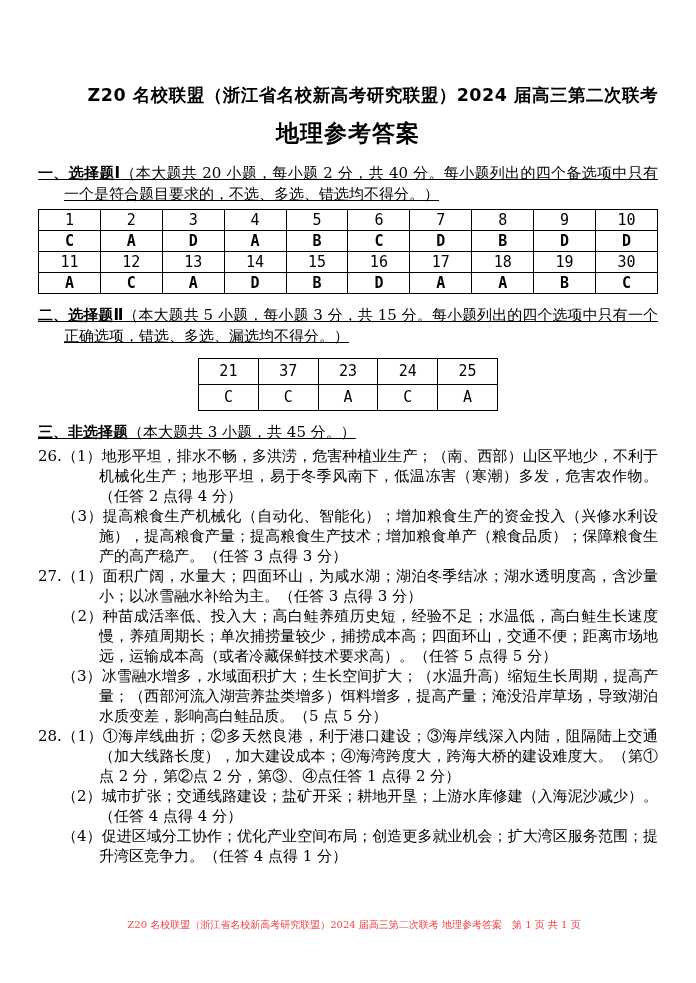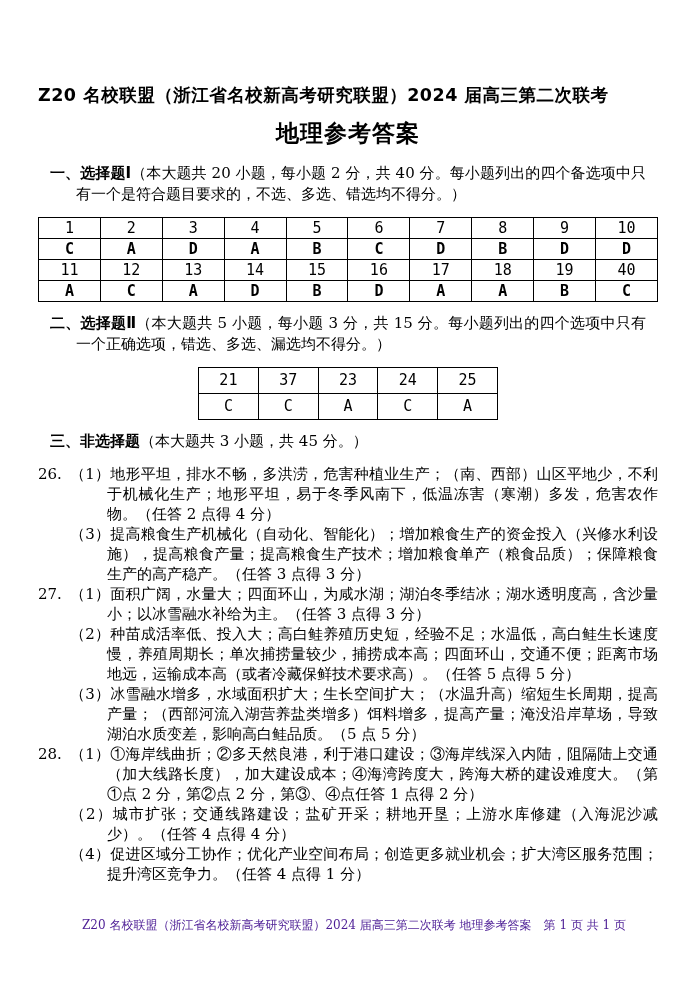--- a/index.html
+++ b/index.html
@@ -9,82 +9,82 @@
     margin:0 auto;
     background:#ffffff;
     color:#000;
     box-sizing:border-box;
     padding:84px 38px 0 38px;
     font-family:"DejaVu Serif","Liberation Serif",serif;
     font-size:15px;
     overflow:hidden;
   }
   .header-title {
-    text-align:left;
+    text-align:right;
     font-family:"DejaVu Sans","Liberation Sans",sans-serif;
     font-weight:bold;
     font-size:17.5px;
     line-height:22px;
     letter-spacing:0.5px;
   }
   .doc-title {
     text-align:center;
     font-family:"DejaVu Sans","Liberation Sans",sans-serif;
     font-weight:900;
     font-size:23px;
     line-height:38px;
     margin-top:8px;
     letter-spacing:1px;
   }
   .sec-heading {
-    margin:12px;
+    margin:0;
     margin-top:11px;
     padding-left:26px;
     text-indent:-26px;
     line-height:21px;
     text-align:justify;
+    text-decoration:underline;
   }
   .sec-heading .sec-bold {
     font-family:"DejaVu Sans","Liberation Sans",sans-serif;
     font-weight:bold;
   }
   table.ans-table {
     border-collapse:collapse;
     table-layout:fixed;
   }
   table.t1 { width:100%; margin-top:4px; }
-  table.t2 { width:300px; margin:3px auto 0 auto; }
+  table.t2 { width:300px; margin:11px auto 0 auto; }
   .ans-table td {
     border:1px solid #000;
     text-align:center;
     padding:0;
     font-family:"DejaVu Sans Mono","Liberation Mono",monospace;
     font-size:15px;
   }
   table.t1 td { height:20px; line-height:20px; }
   table.t2 td { height:25px; line-height:25px; }
   .ans-table tr.ans-bold td { font-weight:bold; }
   #questions { margin-top:3px; }
   .q-part { display:flex; line-height:20px;justify-content:space-between; }
   .q-num { width:24px; flex:none; }
   .q-body {
     flex:1;
     padding-left:37px;
     text-indent:-37px;
     text-align:justify;
-    margin-left:8px;
   }
   .footer {
     position:absolute;
     left:12px; right:0;
     bottom:50px;
     text-align:center;
-    font-size:12px;
+    font-size:10px;
     line-height:16px;
-    color:#4c1d95;
+    color:#ef4444;
   }
 </style>
 </head>
 <body>
 
 <div class="page">
 
   <div class="header-title">Z20 名校联盟（浙江省名校新高考研究联盟）2024 届高三第二次联考</div>
 
   <div class="doc-title">地理参考答案</div>
@@ -120,21 +120,21 @@
         <tr class="">
           <td>11</td>
           <td>12</td>
           <td>13</td>
           <td>14</td>
           <td>15</td>
           <td>16</td>
           <td>17</td>
           <td>18</td>
           <td>19</td>
-          <td>40</td>
+          <td>30</td>
         </tr>
         <tr class="ans-bold">
           <td>A</td>
           <td>C</td>
           <td>A</td>
           <td>D</td>
           <td>B</td>
           <td>D</td>
           <td>A</td>
           <td>A</td>

